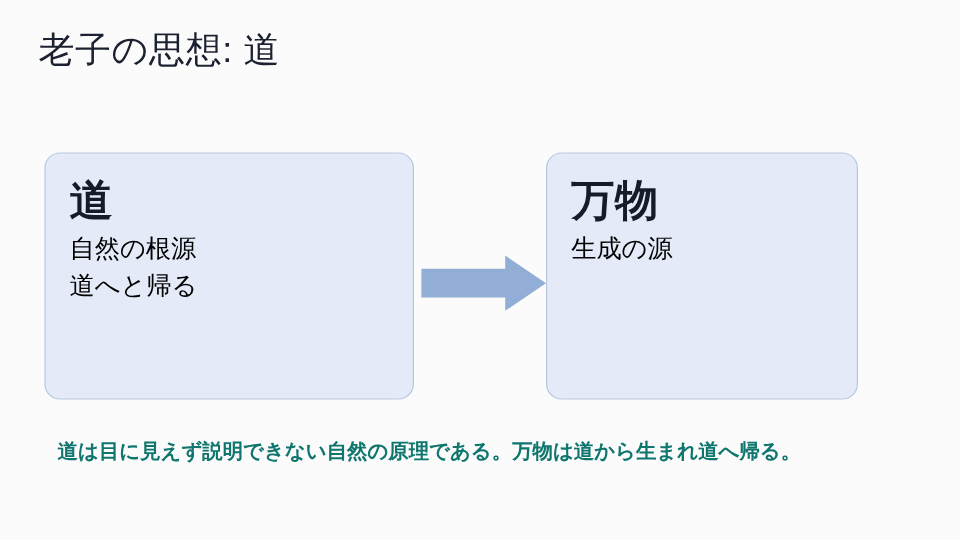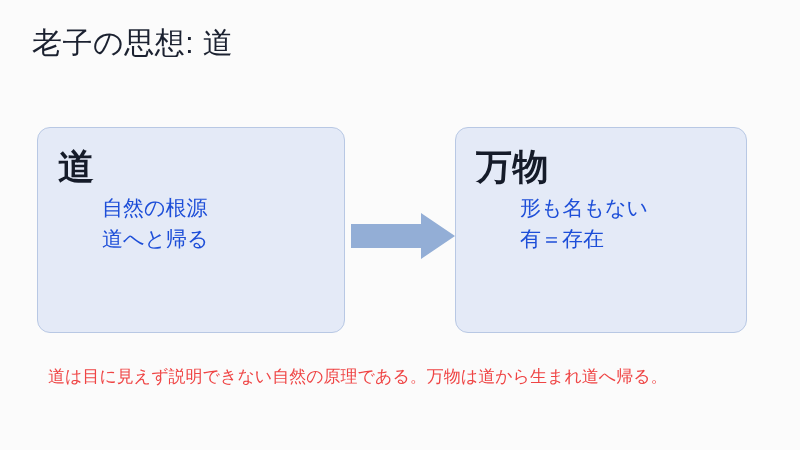--- a/index.html
+++ b/index.html
@@ -42,61 +42,60 @@
     top: 127px;
     height: 206px;
     padding: 16px 20px 0 20px;
   }
   #box-dao {
     left: 37px;
     width: 308px;
   }
   #box-banbutsu {
     left: 455px;
-    width: 292px;
+    width: 260px;
   }
   .box-heading {
     font-size: 36px;
     line-height: 46px;
     font-weight: 700;
     color: #151b29;
     margin: 0 0 2px 0;
     letter-spacing: 0.5px;
   }
   .box-lines {
     margin: 0;
     padding: 0;
     list-style: none;
   }
   .box-lines li {
     font-size: 21px;
     line-height: 31px;
     font-weight: 400;
-    color: #1d4ed8;
+    color: #000000;
     white-space: nowrap;
-    margin-left: 44px;
   }
   
   #flow-arrow {
     position: absolute;
     left: 351px;
     top: 213px;
     width: 104px;
     height: 46px;
   }
   
   #caption {
     position: absolute;
     left: 48px;
     top: 364px;
     width: 744px;
     font-size: 17px;
     line-height: 26px;
-    font-weight: 400;
-    color: #ef4444;
+    font-weight: 700;
+    color: #0f766e;
     white-space: nowrap;
   }
 </style>
 </head>
 <body>
 
 <div id="slide">
 
   <div id="slide-title">老子の思想: 道</div>
 
@@ -110,20 +109,19 @@
 
   <div id="flow-arrow">
     <svg width="104" height="46" viewBox="0 0 104 46" xmlns="http://www.w3.org/2000/svg">
       <polygon points="0,11 70,11 70,0 104,23 70,46 70,35 0,35" fill="#93aed6"></polygon>
     </svg>
   </div>
 
   <div class="concept-box" id="box-banbutsu">
     <div class="box-heading">万物</div>
     <ul class="box-lines">
-      <li>形も名もない</li>
-      <li>有＝存在</li>
+      <li>生成の源</li>
     </ul>
   </div>
 
   <div id="caption">道は目に見えず説明できない自然の原理である。万物は道から生まれ道へ帰る。</div>
 
 </div>
 
 </body></html>

